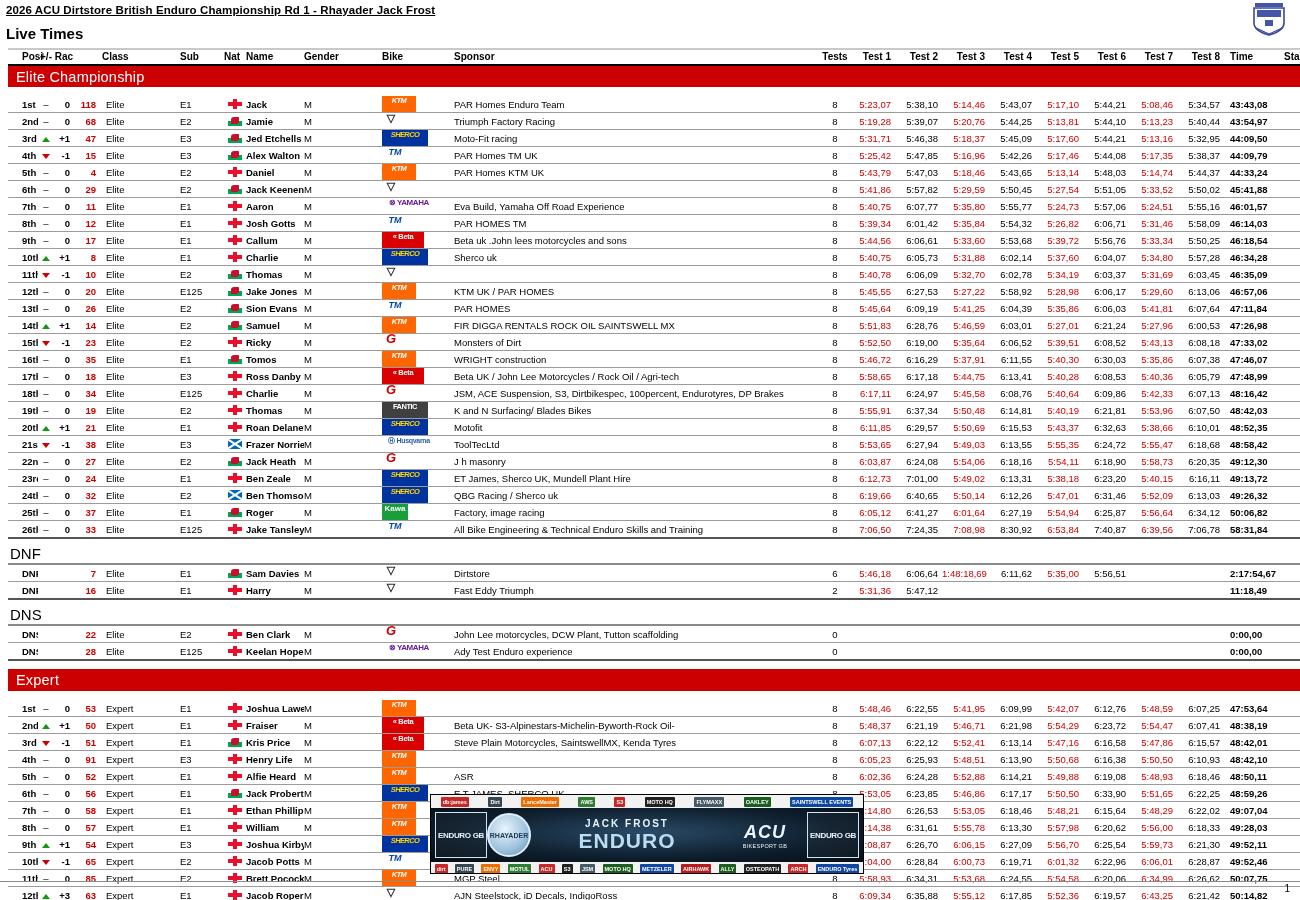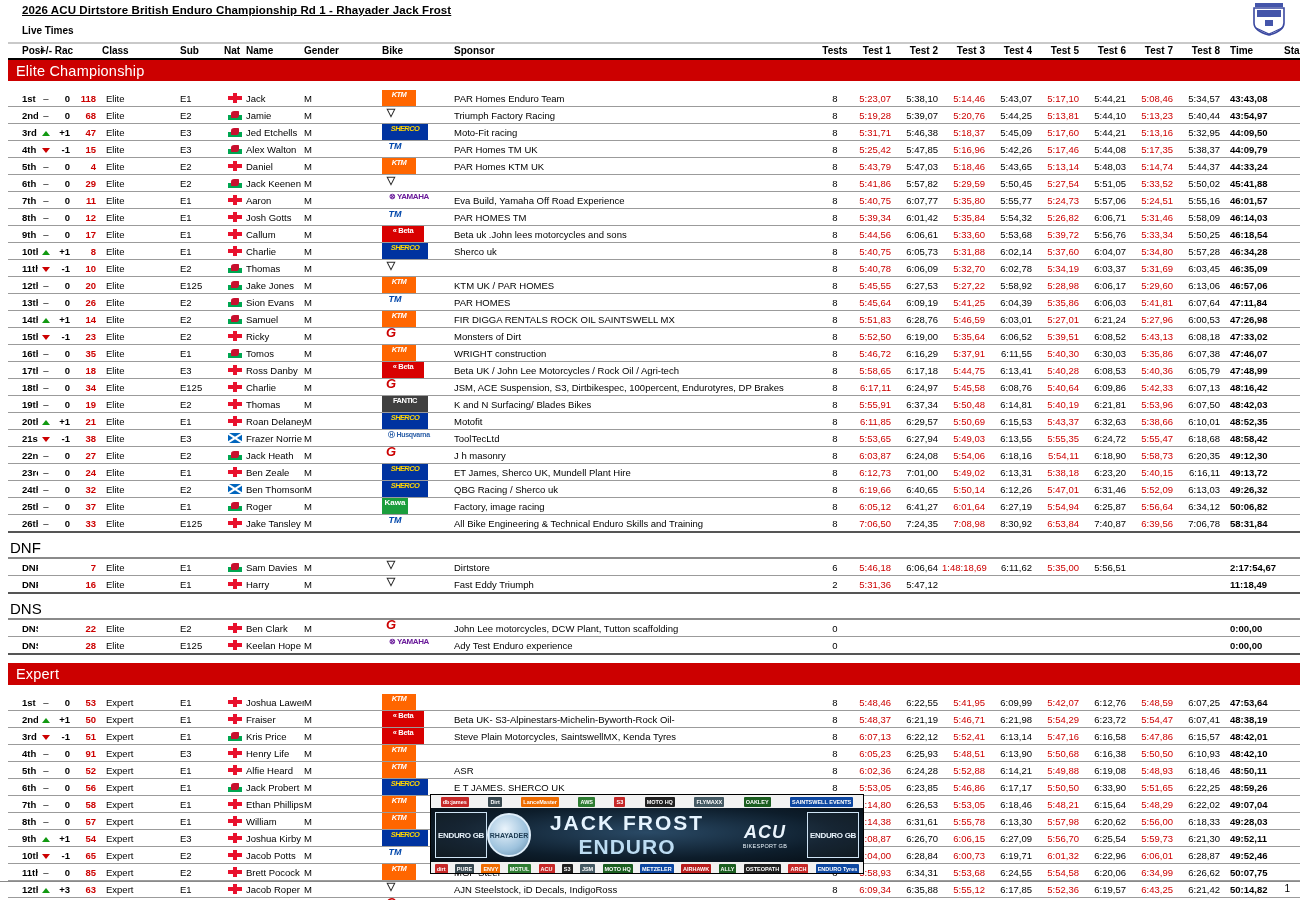--- a/index.html
+++ b/index.html
@@ -7,26 +7,26 @@
     margin: 0; padding: 0;
     width: 1300px; height: 900px;
     background: #ffffff;
     font-family: "Liberation Sans", sans-serif;
     color: #000;
     overflow: hidden;
   }
   #page { position: relative; width: 1300px; height: 900px; }
 
   
-  .hdr { padding: 4px 14px 0 22px; }
+  .hdr { padding: 4px 14px 0 6px; }
   .hdr-title {
     font-size: 11.5px; font-weight: 700; letter-spacing: .1px;
     text-decoration: underline; padding-bottom: 3px;
   }
-  .hdr-sub { font-size: 10px; font-weight: 700; padding-top: 6px; }
+  .hdr-sub { font-size: 15px; font-weight: 700; padding-top: 6px; }
 
   .shield {
     position: absolute; right: 8px; top: 1px;
     width: 46px; height: 36px;
   }
 
   
   table.results {
     width: 1290px; margin: 6px 0 0 8px;
     border-collapse: collapse;
@@ -68,21 +68,21 @@
   }
 
   
   .c-pos   { width: 30px; padding-left: 14px !important; font-weight: 700; }
   .c-arrow { width: 14px; text-align: center; }
   .c-delta { width: 18px; text-align: right; padding-right: 4px !important; font-weight: 700;}
   .c-rac   { width: 26px; text-align: right; padding-right: 6px !important; color: #cc0000; font-weight: 700; }
   .c-class { width: 76px; padding-left: 4px !important; }
   .c-sub   { width: 44px; }
   .c-nat   { width: 24px; text-align: center; }
-  .c-name  { width: 56px; font-weight: 400; }
+  .c-name  { width: 56px; font-weight: 700; }
   .c-gen   { width: 78px; }
   .c-bike  { width: 72px; }
   .c-spon  { width: 366px; }
   .c-tests { width: 28px; text-align: center; }
   .c-t     { width: 47px; text-align: right; padding-right: 4px !important; }
   .c-time  { width: 60px; text-align: left; padding-left: 6px !important; font-weight: 700; }
   .c-start { width: 30px; }
 
   .best { color: #cc0000; }
 
@@ -170,21 +170,21 @@
   }
   .bn-crest {
     width:44px; height:44px; border-radius:50%;
     background:radial-gradient(circle at 40% 35%, #eaf4fc, #9dc2dd 60%, #5e87a6);
     border:2px solid #dfeefa; display:flex; align-items:center; justify-content:center;
     font-size:7px; color:#1d3b52; font-weight:700;
   }
   .bn-jack {
     flex:1; text-align:center; color:#e6f4ff;
   }
-  .bn-jack .l1 { font-size:21px; font-weight:700; letter-spacing:2px; }
+  .bn-jack .l1 { font-size:10px; font-weight:700; letter-spacing:2px; }
   .bn-jack .l2 { font-size:21px; font-weight:700; letter-spacing:1px; color:#bcdcf2; }
   .bn-acu {
     width:84px; text-align:center; color:#eaf4fc;
   }
   .bn-acu .a1 { font-size:18px; font-weight:700; font-style:italic; letter-spacing:1px; }
   .bn-acu .a2 { font-size:5.5px; letter-spacing:.3px; }
 
   
   #pageno {
     position:absolute; right:10px; bottom:6px; font-size:10px;

